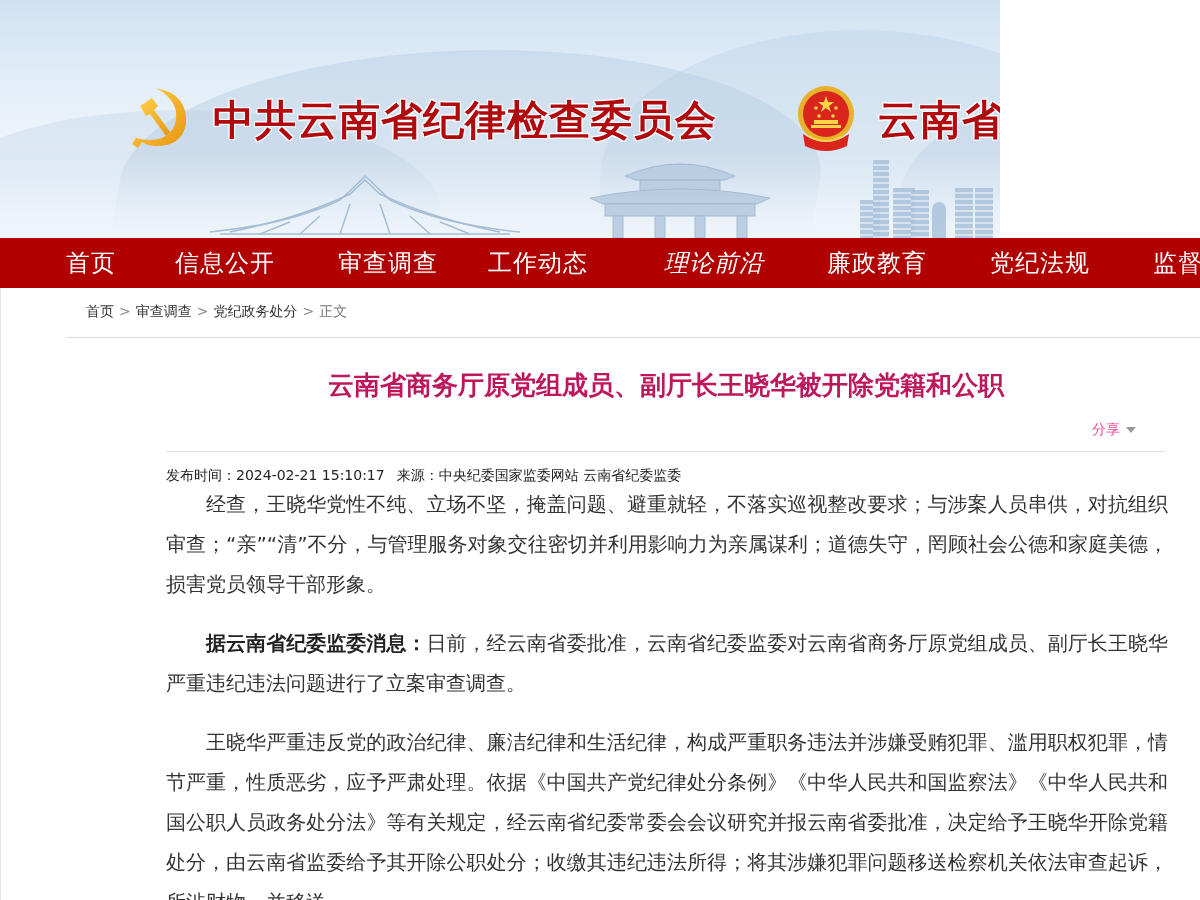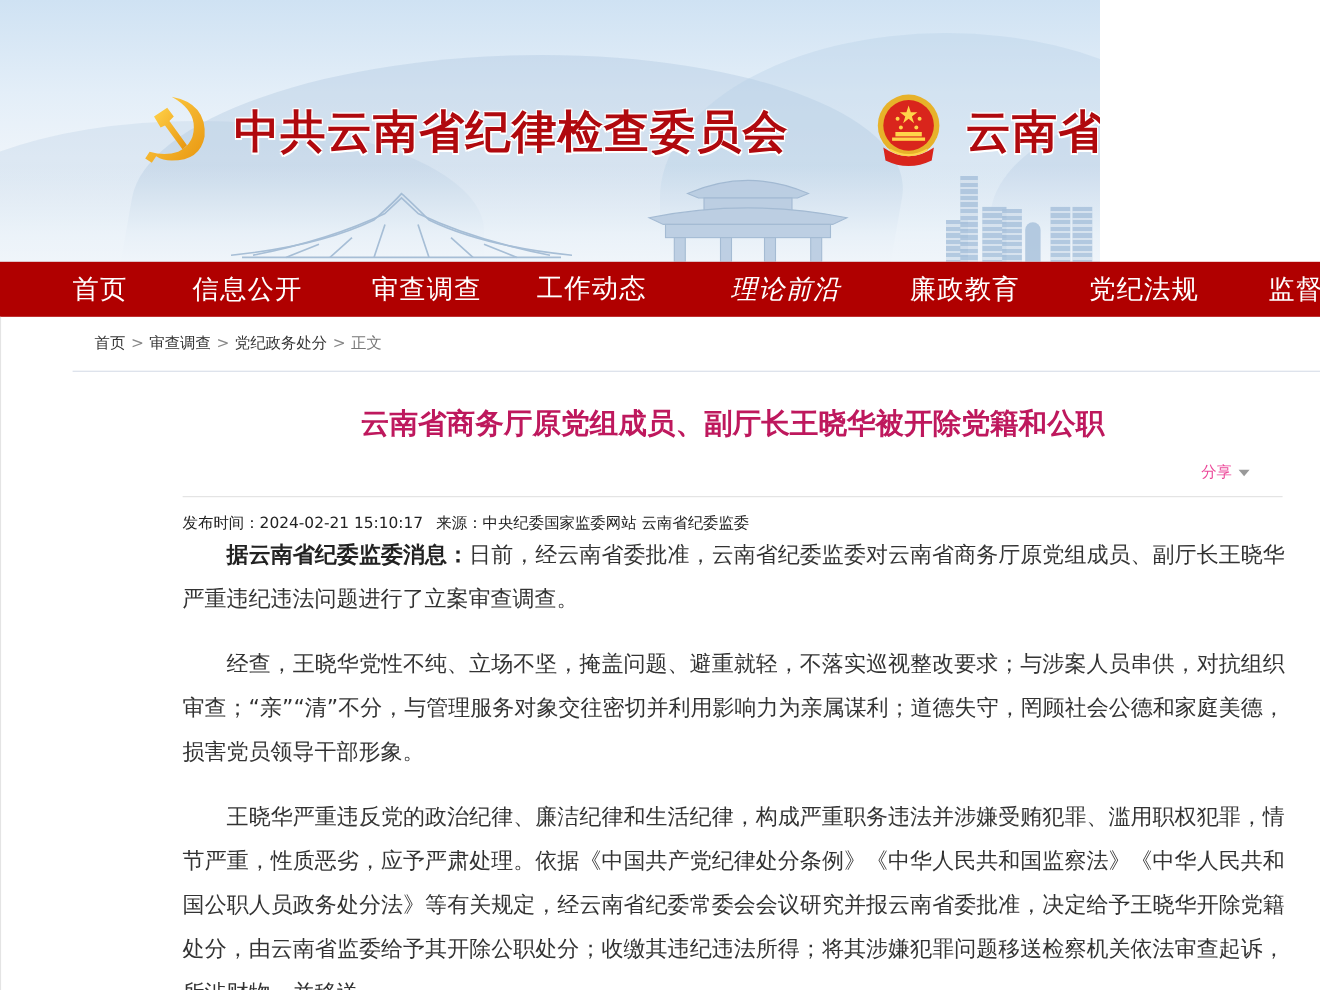--- a/index.html
+++ b/index.html
@@ -178,16 +178,16 @@
 
 <div class="meta">
   <span>发布时间：</span><span>2024-02-21 15:10:17</span><span class="gap"></span><span>来源：</span><span>中央纪委国家监委网站 云南省纪委监委</span>
 </div>
 <div class="share">
   <span>分享</span><span class="caret"></span>
 </div>
 <div class="meta-rule"></div>
 
 <div class="body-text">
+  <p><span>经查，王晓华党性不纯、立场不坚，掩盖问题、避重就轻，不落实巡视整改要求；与涉案人员串供，对抗组织审查；“亲”“清”不分，与管理服务对象交往密切并利用影响力为亲属谋利；道德失守，罔顾社会公德和家庭美德，损害党员领导干部形象。</span></p>
   <p><strong>据云南省纪委监委消息：</strong><span>日前，经云南省委批准，云南省纪委监委对云南省商务厅原党组成员、副厅长王晓华严重违纪违法问题进行了立案审查调查。</span></p>
-  <p><span>经查，王晓华党性不纯、立场不坚，掩盖问题、避重就轻，不落实巡视整改要求；与涉案人员串供，对抗组织审查；“亲”“清”不分，与管理服务对象交往密切并利用影响力为亲属谋利；道德失守，罔顾社会公德和家庭美德，损害党员领导干部形象。</span></p>
   <p><span>王晓华严重违反党的政治纪律、廉洁纪律和生活纪律，构成严重职务违法并涉嫌受贿犯罪、滥用职权犯罪，情节严重，性质恶劣，应予严肃处理。依据《中国共产党纪律处分条例》《中华人民共和国监察法》《中华人民共和国公职人员政务处分法》等有关规定，经云南省纪委常委会会议研究并报云南省委批准，决定给予王晓华开除党籍处分，由云南省监委给予其开除公职处分；收缴其违纪违法所得；将其涉嫌犯罪问题移送检察机关依法审查起诉，所涉财物一并移送。</span></p>
 </div>
 
 </body></html>

